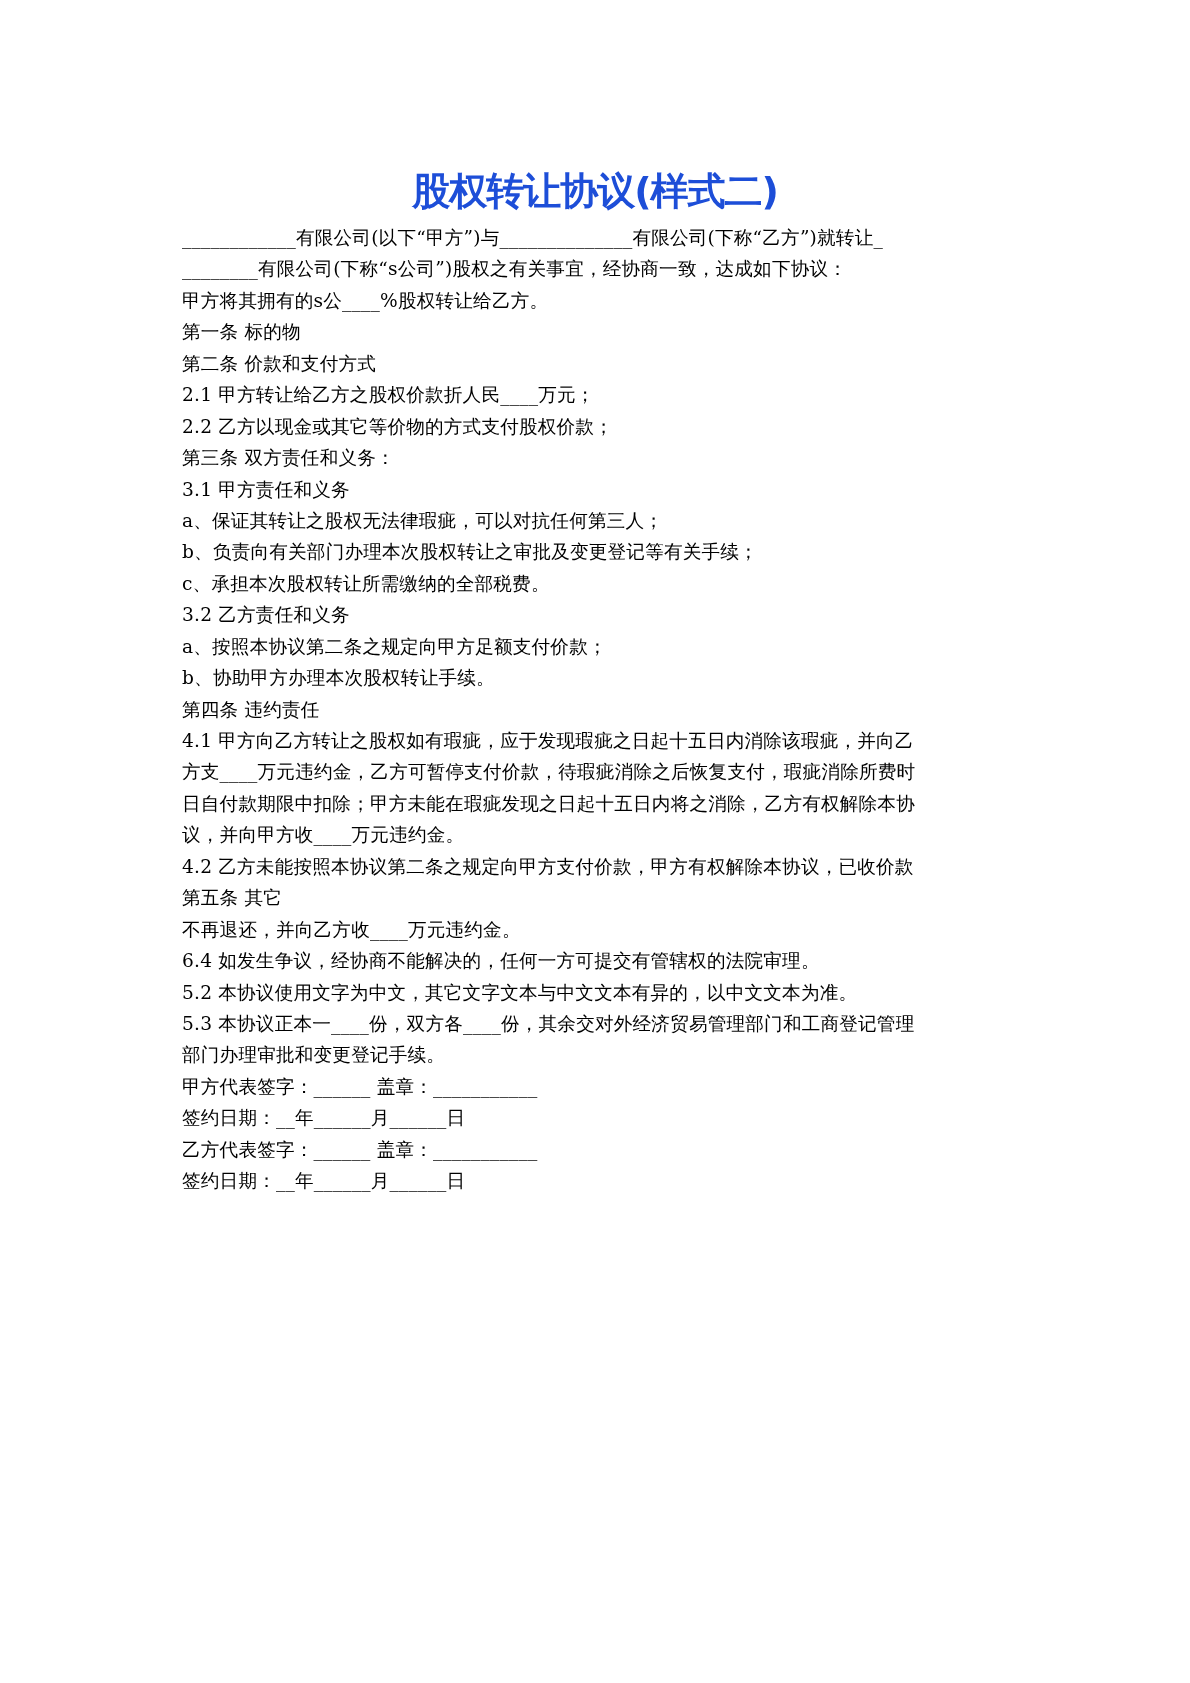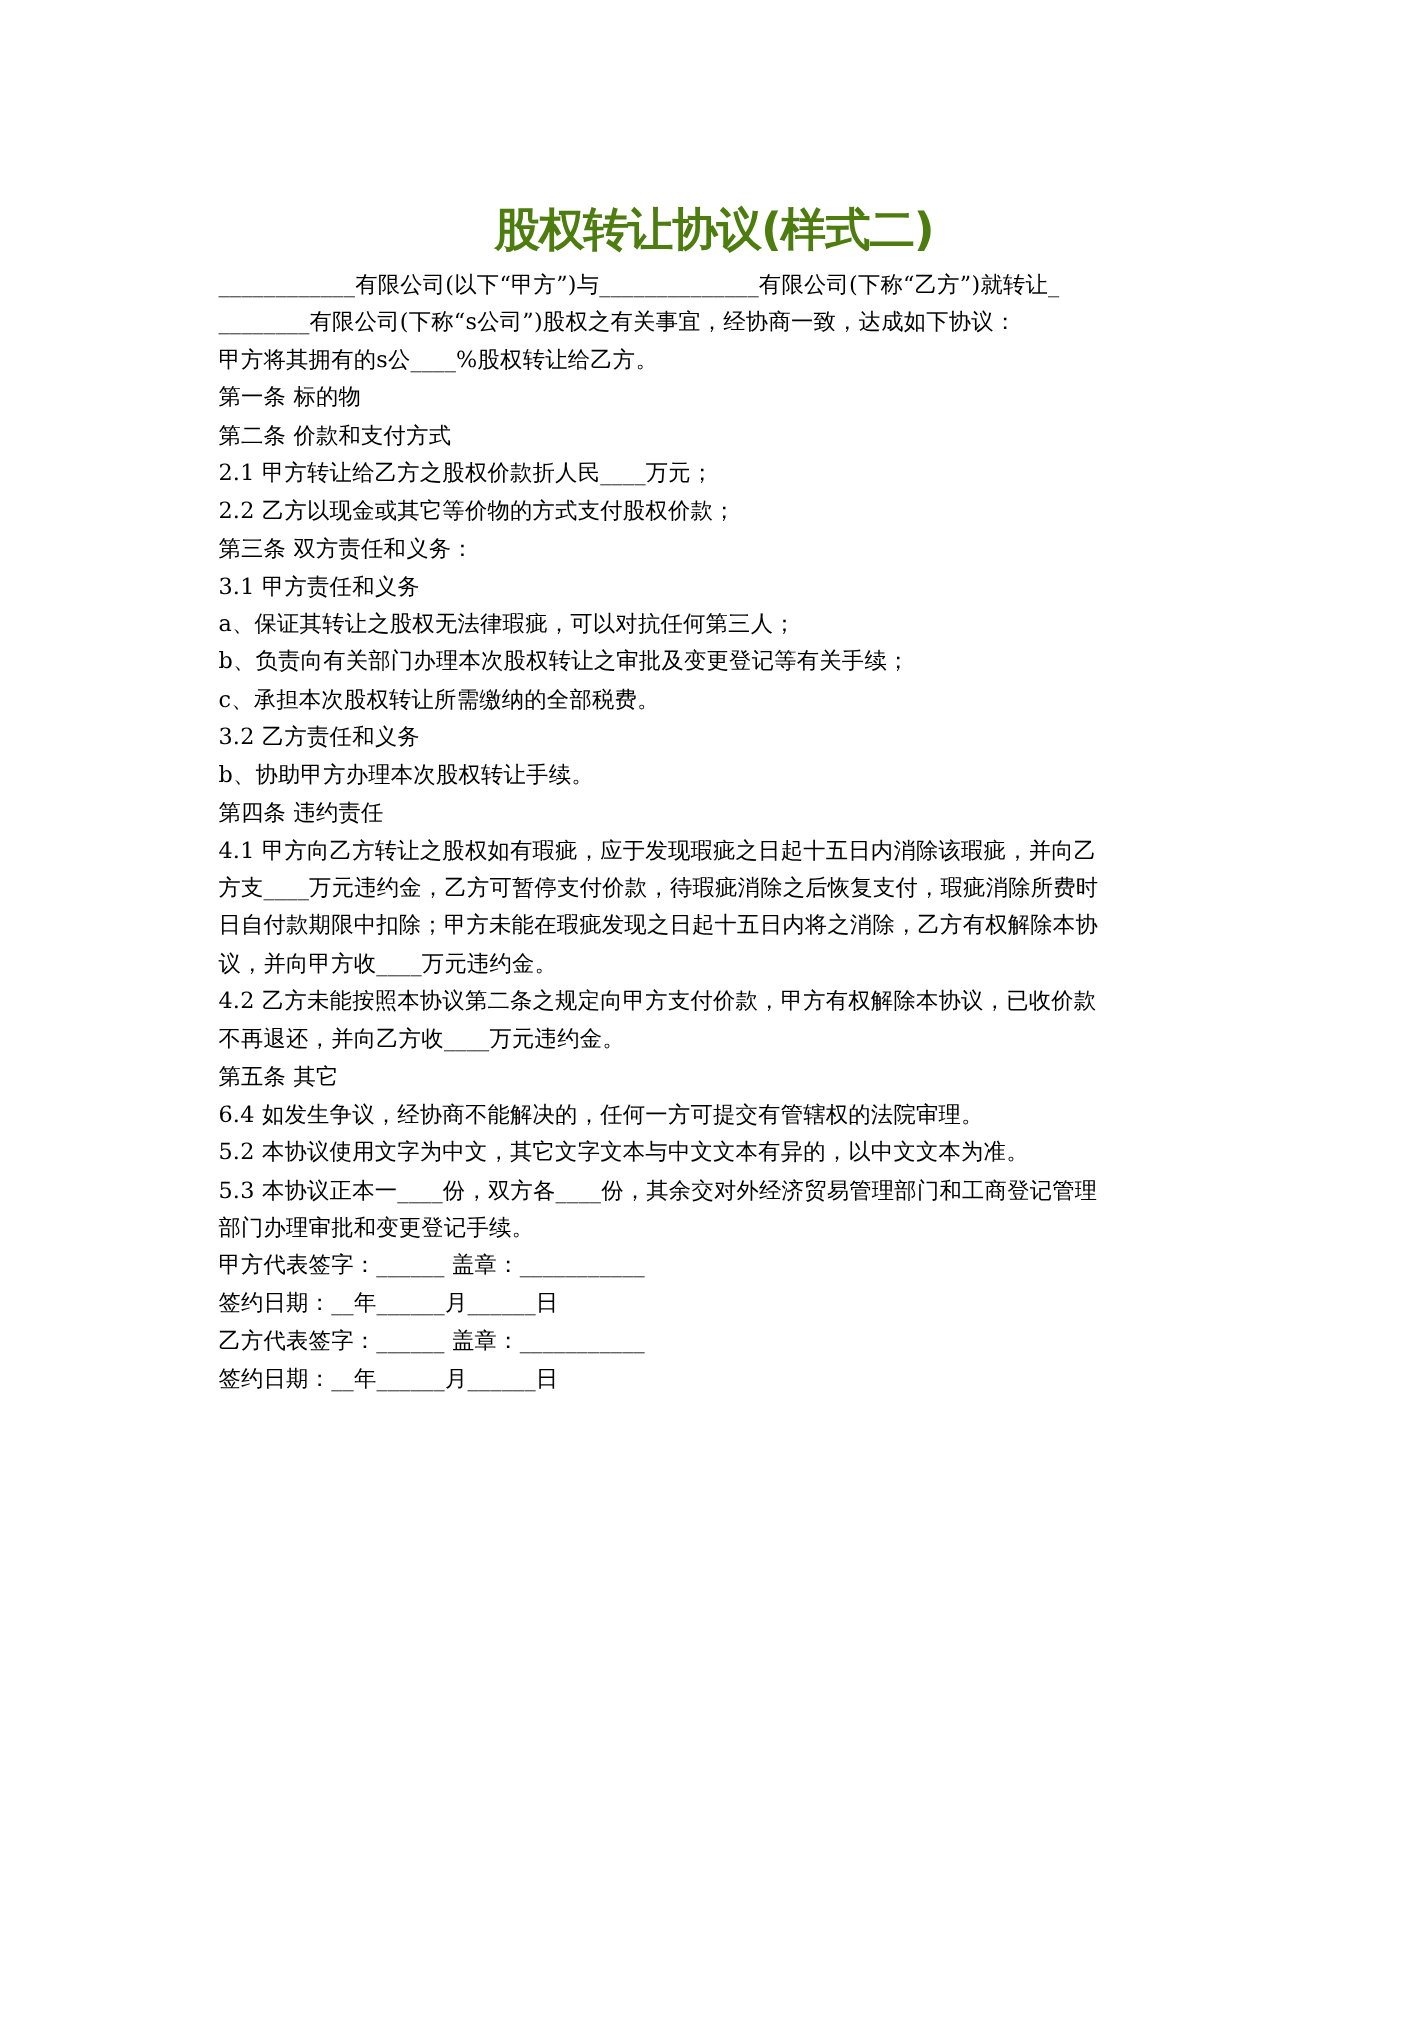--- a/index.html
+++ b/index.html
@@ -28,21 +28,21 @@
       left: 0;
       width: 1190px;
       top: 163px;
       height: 56px;
       line-height: 56px;
       text-align: center;
       font-family: "DejaVu Sans", "Liberation Sans", sans-serif;
       font-weight: bold;
       font-size: 38px;
       letter-spacing: -1px;
-      color: #4d7c0f;
+      color: #1d4ed8;
       margin: 0;
     }
     .body-lines {
       position: absolute;
       left: 182px;
       top: 222px;
       width: 840px;
     }
     .line {
       display: block;
@@ -67,29 +67,30 @@
     <span class="line">第一条 标的物</span>
     <span class="line">第二条 价款和支付方式</span>
     <span class="line">2.1 甲方转让给乙方之股权价款折人民____万元；</span>
     <span class="line">2.2 乙方以现金或其它等价物的方式支付股权价款；</span>
     <span class="line">第三条 双方责任和义务：</span>
     <span class="line">3.1 甲方责任和义务</span>
     <span class="line">a、保证其转让之股权无法律瑕疵，可以对抗任何第三人；</span>
     <span class="line">b、负责向有关部门办理本次股权转让之审批及变更登记等有关手续；</span>
     <span class="line">c、承担本次股权转让所需缴纳的全部税费。</span>
     <span class="line">3.2 乙方责任和义务</span>
+    <span class="line">a、按照本协议第二条之规定向甲方足额支付价款；</span>
     <span class="line">b、协助甲方办理本次股权转让手续。</span>
     <span class="line">第四条 违约责任</span>
     <span class="line">4.1 甲方向乙方转让之股权如有瑕疵，应于发现瑕疵之日起十五日内消除该瑕疵，并向乙</span>
     <span class="line">方支____万元违约金，乙方可暂停支付价款，待瑕疵消除之后恢复支付，瑕疵消除所费时</span>
     <span class="line">日自付款期限中扣除；甲方未能在瑕疵发现之日起十五日内将之消除，乙方有权解除本协</span>
     <span class="line">议，并向甲方收____万元违约金。</span>
     <span class="line">4.2 乙方未能按照本协议第二条之规定向甲方支付价款，甲方有权解除本协议，已收价款</span>
+    <span class="line">第五条 其它</span>
     <span class="line">不再退还，并向乙方收____万元违约金。</span>
-    <span class="line">第五条 其它</span>
     <span class="line">6.4 如发生争议，经协商不能解决的，任何一方可提交有管辖权的法院审理。</span>
     <span class="line">5.2 本协议使用文字为中文，其它文字文本与中文文本有异的，以中文文本为准。</span>
     <span class="line">5.3 本协议正本一____份，双方各____份，其余交对外经济贸易管理部门和工商登记管理</span>
     <span class="line">部门办理审批和变更登记手续。</span>
     <span class="line">甲方代表签字：______ 盖章：___________</span>
     <span class="line">签约日期：__年______月______日</span>
     <span class="line">乙方代表签字：______ 盖章：___________</span>
     <span class="line">签约日期：__年______月______日</span>
   </div>
 </div>

